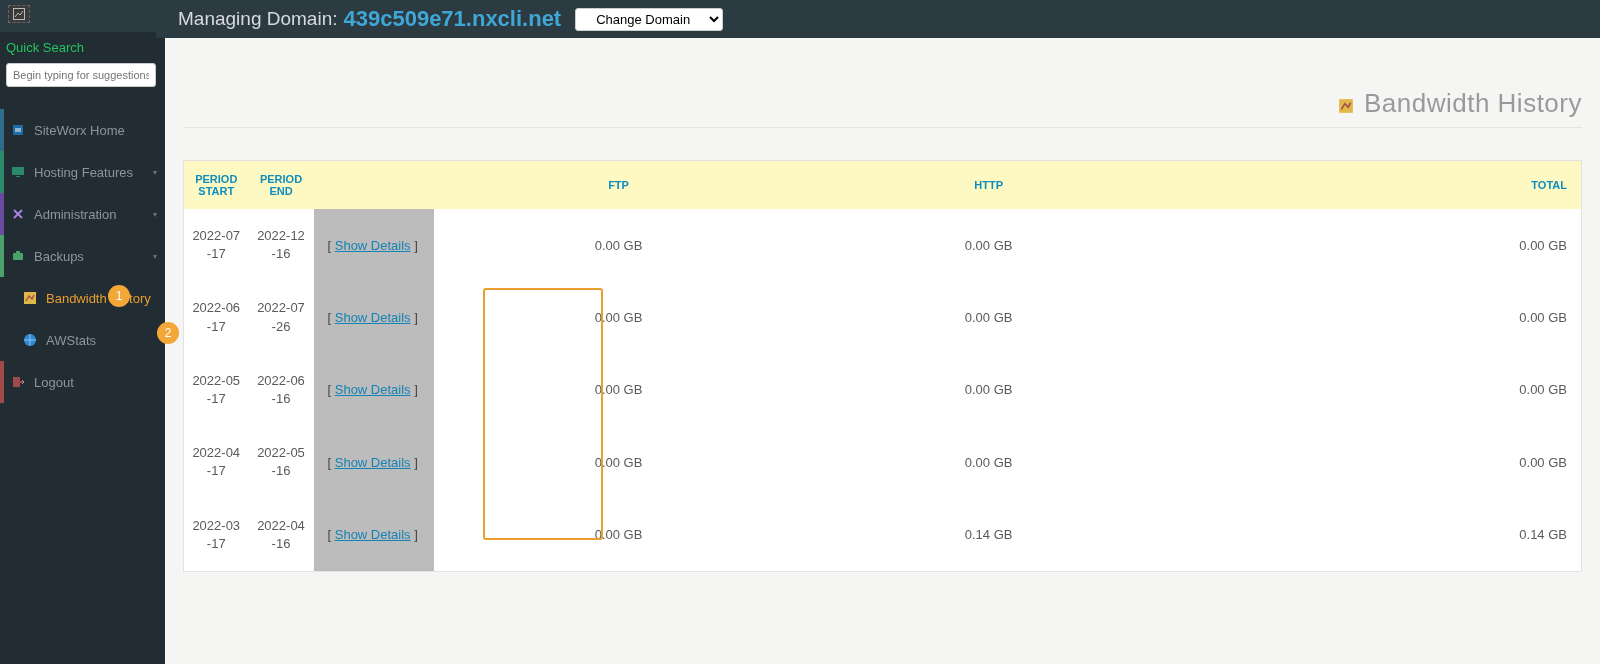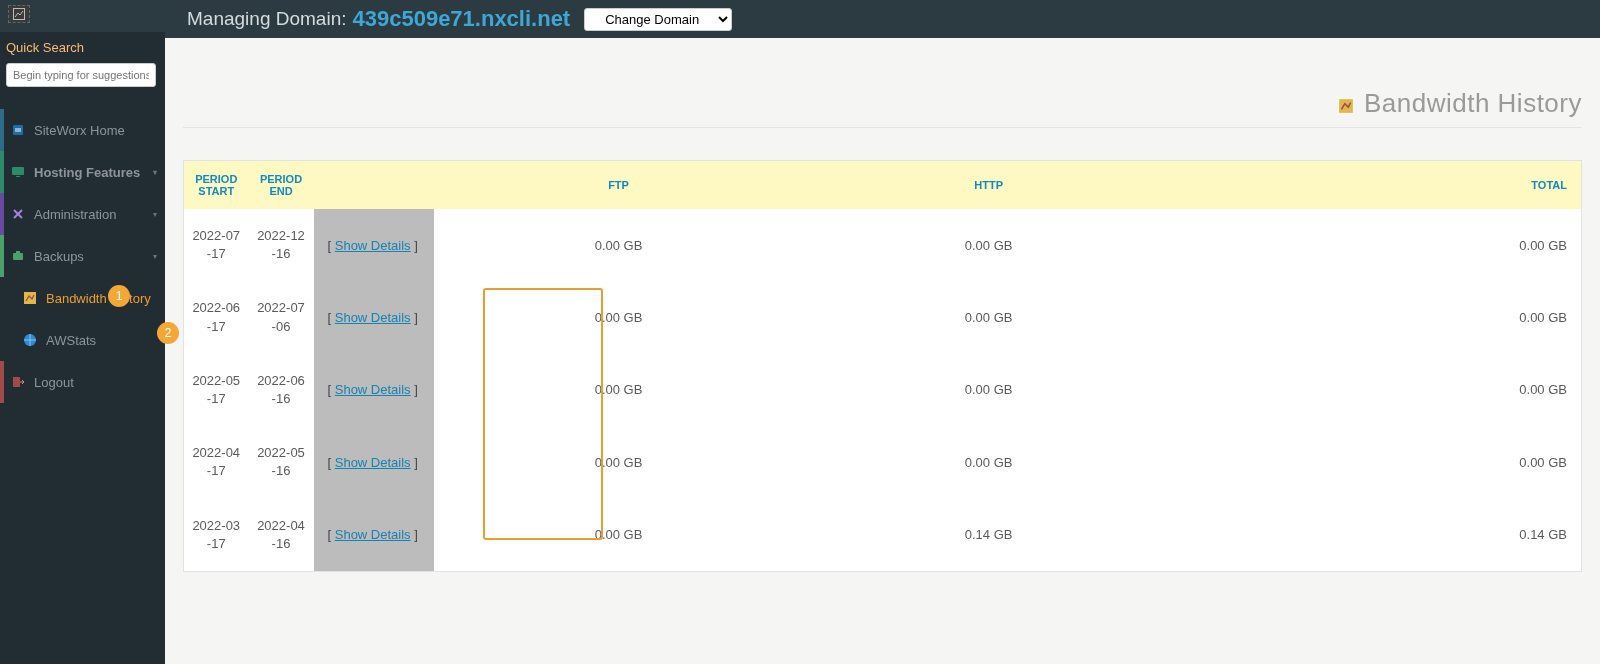--- a/index.html
+++ b/index.html
@@ -34,21 +34,21 @@
       align-items: center;
       background: #3a3a3a;
       border: 1px dashed #666;
       padding: 2px 4px;
       font-size: 11px;
       color: #ddd;
     }
     .quick-search-label {
       padding: 8px 6px 4px 6px;
       font-size: 13px;
-      color: #fdba74;
+      color: #22c55e;
     }
     .quick-search-input {
       margin: 4px 6px 10px 6px;
       width: 150px;
     }
     .quick-search-input input {
       width: 100%;
       padding: 5px 6px;
       border-radius: 3px;
       border: 1px solid #ccc;
@@ -86,21 +86,21 @@
     .nav-item.expanded::after {
       content: "▴";
     }
     .nav-item.active {
       color: #e99e2f;
     }
     .nav-item.level-2.selected {
       color: #e99e2f;
     }
     .nav-item.stripe-blue   { border-left-color: #2f6b8a; }
-    .nav-item.stripe-teal   { border-left-color: #2c8a6b; font-weight: bold; }
+    .nav-item.stripe-teal   { border-left-color: #2c8a6b; }
     .nav-item.stripe-purple { border-left-color: #6a4aa1; }
     .nav-item.stripe-green  { border-left-color: #4aa16a; }
     .nav-item.stripe-orange { border-left-color: #b37a2f; }
     .nav-item.stripe-red    { border-left-color: #a14a4a; }
 
     .badge {
       position: absolute;
       width: 22px;
       height: 22px;
       border-radius: 50%;
@@ -110,21 +110,21 @@
       display: flex;
       align-items: center;
       justify-content: center;
       z-index: 5;
     }
     .badge-1 { left: 108px; top: 285px; }
     .badge-2 { left: 157px; top: 322px; }
 
     .header {
       position: absolute;
-      left: 165px;
+      left: 156px;
       right: 0;
       top: 0;
       height: 38px;
       background: #2c3a42;
       color: #e7e9ea;
       display: flex;
       align-items: center;
       padding-left: 22px;
     }
     .header-label {
@@ -364,21 +364,21 @@
     <tr>
           <td class="date-cell" style="width: 60px; word-break: break-all;">2022-07-17</td>
           <td class="date-cell" style="width: 60px; word-break: break-all;">2022-12-16</td>
           <td class="details-cell" style="text-align: left; padding-left: 14px;"><span class="bracket">[ </span><a href="#" class="details-link">Show Details</a><span class="bracket"> ]</span></td>
           <td>0.00 GB</td>
           <td>0.00 GB</td>
           <td>0.00 GB</td>
         </tr>
         <tr>
           <td class="date-cell" style="width: 60px; word-break: break-all;">2022-06-17</td>
-          <td class="date-cell" style="width: 60px; word-break: break-all;">2022-07-06</td>
+          <td class="date-cell" style="width: 60px; word-break: break-all;">2022-07-26</td>
           <td class="details-cell" style="text-align: left; padding-left: 14px;"><span class="bracket">[ </span><a href="#" class="details-link">Show Details</a><span class="bracket"> ]</span></td>
           <td>0.00 GB</td>
           <td>0.00 GB</td>
           <td>0.00 GB</td>
         </tr>
         <tr>
           <td class="date-cell" style="width: 60px; word-break: break-all;">2022-05-17</td>
           <td class="date-cell" style="width: 60px; word-break: break-all;">2022-06-16</td>
           <td class="details-cell" style="text-align: left; padding-left: 14px;"><span class="bracket">[ </span><a href="#" class="details-link">Show Details</a><span class="bracket"> ]</span></td>
           <td>0.00 GB</td>

